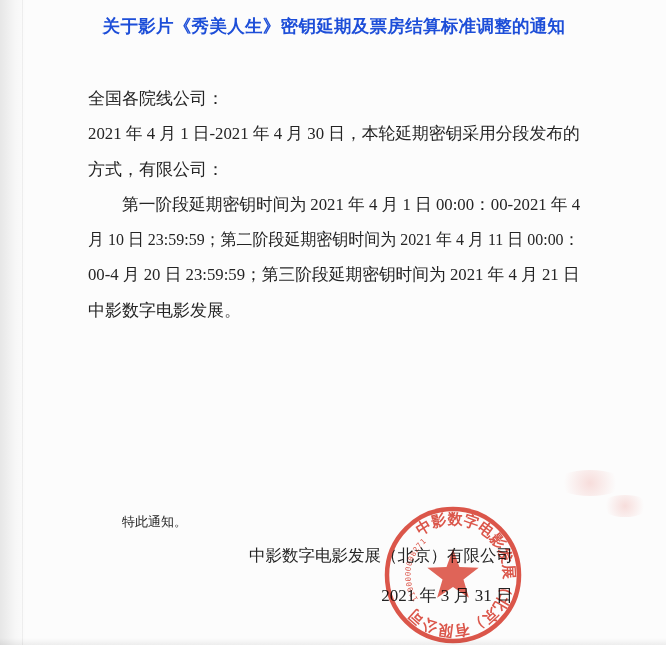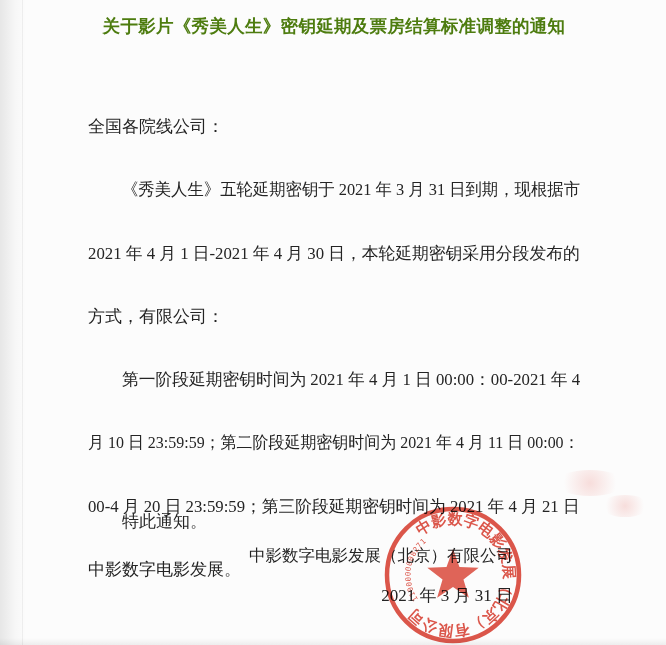--- a/index.html
+++ b/index.html
@@ -31,35 +31,35 @@
     position:absolute;border-radius:50%;
     background:radial-gradient(circle, rgba(224,80,70,0.18), rgba(224,80,70,0) 70%);
     pointer-events:none;
   }
   .smudge.s1{left:555px;top:470px;width:70px;height:26px;}
   .smudge.s2{left:600px;top:495px;width:50px;height:22px;}
 
   .title{
     position:absolute;top:12px;left:88px;width:492px;
     text-align:center;font-weight:700;font-size:17.5px;line-height:28px;
-    color:#4d7c0f;letter-spacing:0.3px;white-space:nowrap;
+    color:#1d4ed8;letter-spacing:0.3px;white-space:nowrap;
   }
   .title span{display:inline-block;transform-origin:50% 50%;}
 
   .body-lines{
     position:absolute;top:81px;left:88px;width:492px;
     font-size:17px;
   }
-  .line{height:35.3px;line-height:35.3px;white-space:nowrap;margin-top:28px;}
+  .line{height:35.3px;line-height:35.3px;white-space:nowrap;}
   .line > span{display:inline-block;transform-origin:0 50%;white-space:nowrap;}
   .line.indent > span{margin-left:34px;}
 
   .closing{
     position:absolute;top:504px;left:122px;
-    font-size:17px;line-height:35px;white-space:nowrap;
+    font-size:13px;line-height:35px;white-space:nowrap;
   }
   .sig-company{
     position:absolute;top:538px;right:153px;
     font-size:16.5px;line-height:35px;white-space:nowrap;text-align:right;
   }
   .sig-date{
     position:absolute;top:578px;right:153px;
     font-size:17px;line-height:35px;white-space:nowrap;text-align:right;
   }
 
@@ -81,21 +81,20 @@
   <div class="fold-line"></div>
   <div class="edge-bottom"></div>
   <div class="smudge s1"></div>
   <div class="smudge s2"></div>
 
   <div class="title"><span>关于影片《秀美人生》密钥延期及票房结算标准调整的通知</span></div>
 
   <div class="body-lines">
 
   <div class="line"><span>全国各院线公司：</span></div>
-      <div class="line indent justify"><span style="transform: scaleX(0.962185);">《秀美人生》五轮延期密钥于 2021 年 3 月 31 日到期，现根据市</span></div>
       <div class="line justify"><span style="transform: scaleX(0.985972);">2021 年 4 月 1 日-2021 年 4 月 30 日，本轮延期密钥采用分段发布的</span></div>
       <div class="line"><span>方式，有限公司：</span></div>
       <div class="line indent justify"><span style="transform: scaleX(0.984946);">第一阶段延期密钥时间为 2021 年 4 月 1 日 00:00：00-2021 年 4</span></div>
       <div class="line justify"><span style="transform: scaleX(0.938931);">月 10 日 23:59:59；第二阶段延期密钥时间为 2021 年 4 月 11 日 00:00：</span></div>
       <div class="line justify"><span style="transform: scaleX(0.984);">00-4 月 20 日 23:59:59；第三阶段延期密钥时间为 2021 年 4 月 21 日</span></div>
       <div class="line"><span>中影数字电影发展。</span></div>
     </div>
 
   <div class="closing">特此通知。</div>
 

